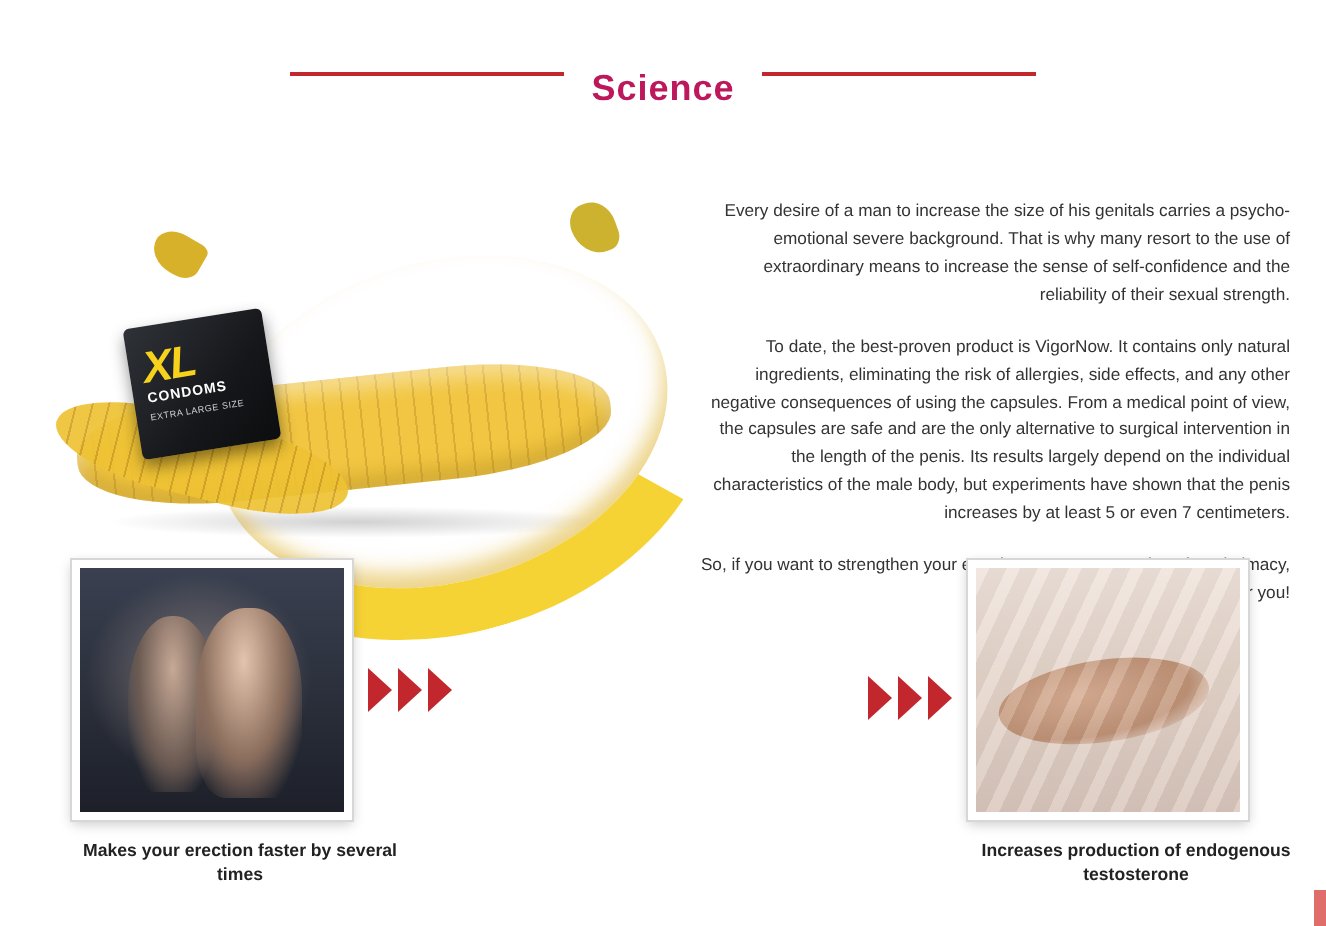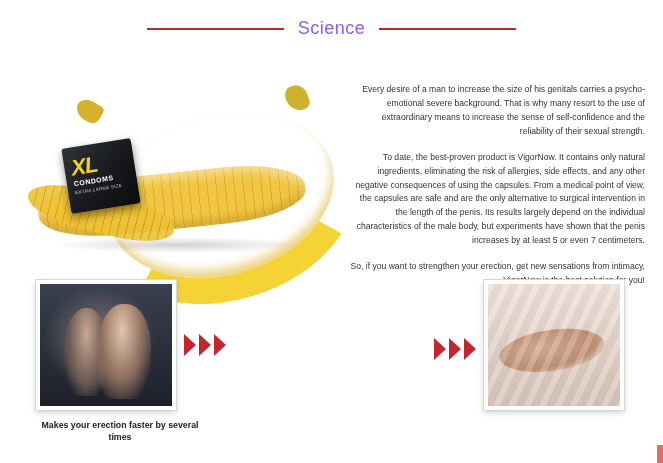--- a/index.html
+++ b/index.html
@@ -23,24 +23,25 @@
     gap: 14px;
     padding-top: 18px;
   }
   .rule {
     height: 2px;
     background: #c1272d;
     width: 137px;
   }
   .title {
     font-size: 18px;
-    font-weight: normal;
-    color: #8b5cf6;
+    font-weight: bold;
+    color: #be185d;
     letter-spacing: 0.5px;
     white-space: nowrap;
+    margin-top: 16px;
   }
 
   
   .top {
     display: flex;
     padding: 8px 18px 0 18px;
     box-sizing: border-box;
     height: 220px;
   }
   .hero {
@@ -365,16 +366,17 @@
   <div class="arrows arrows2">
     <span></span>
     <span></span>
     <span></span>
   </div>
 
   <div class="card card3">
     <div class="card-frame">
       <div class="art3"></div>
     </div>
+    <div class="card-caption">Increases production of endogenous testosterone</div>
   </div>
 
   <div class="edge-mark"></div>
 </div>
 
 </body></html>

